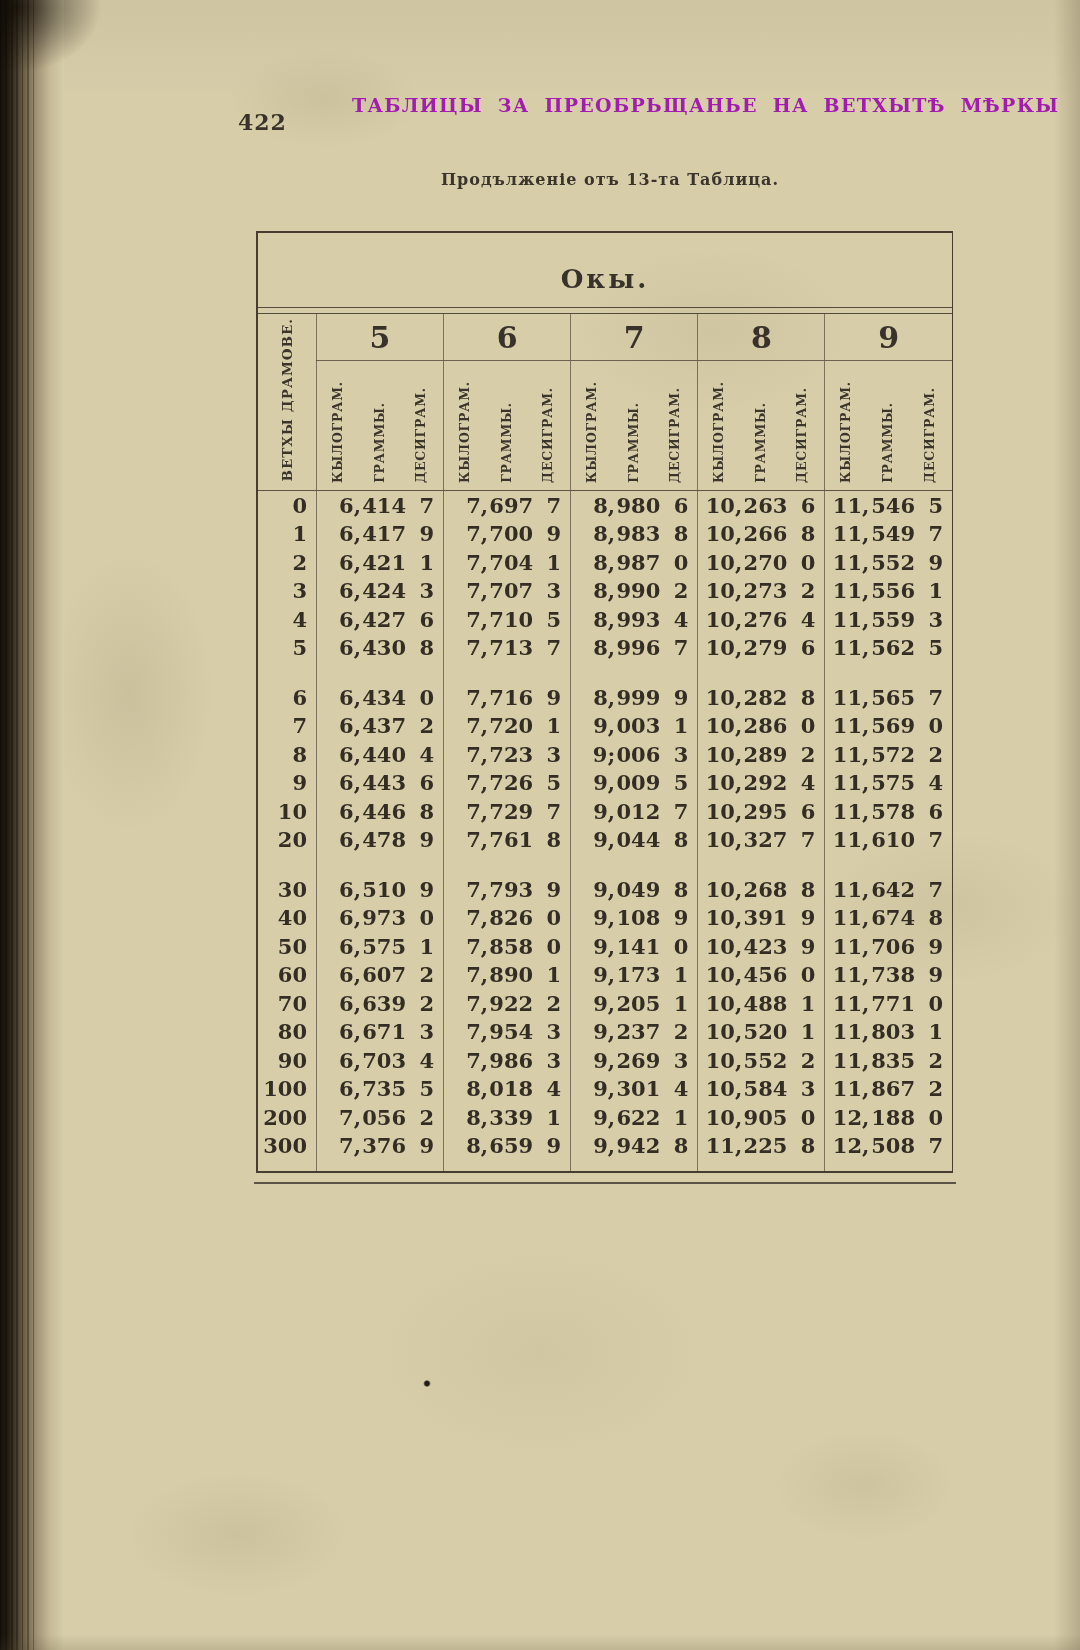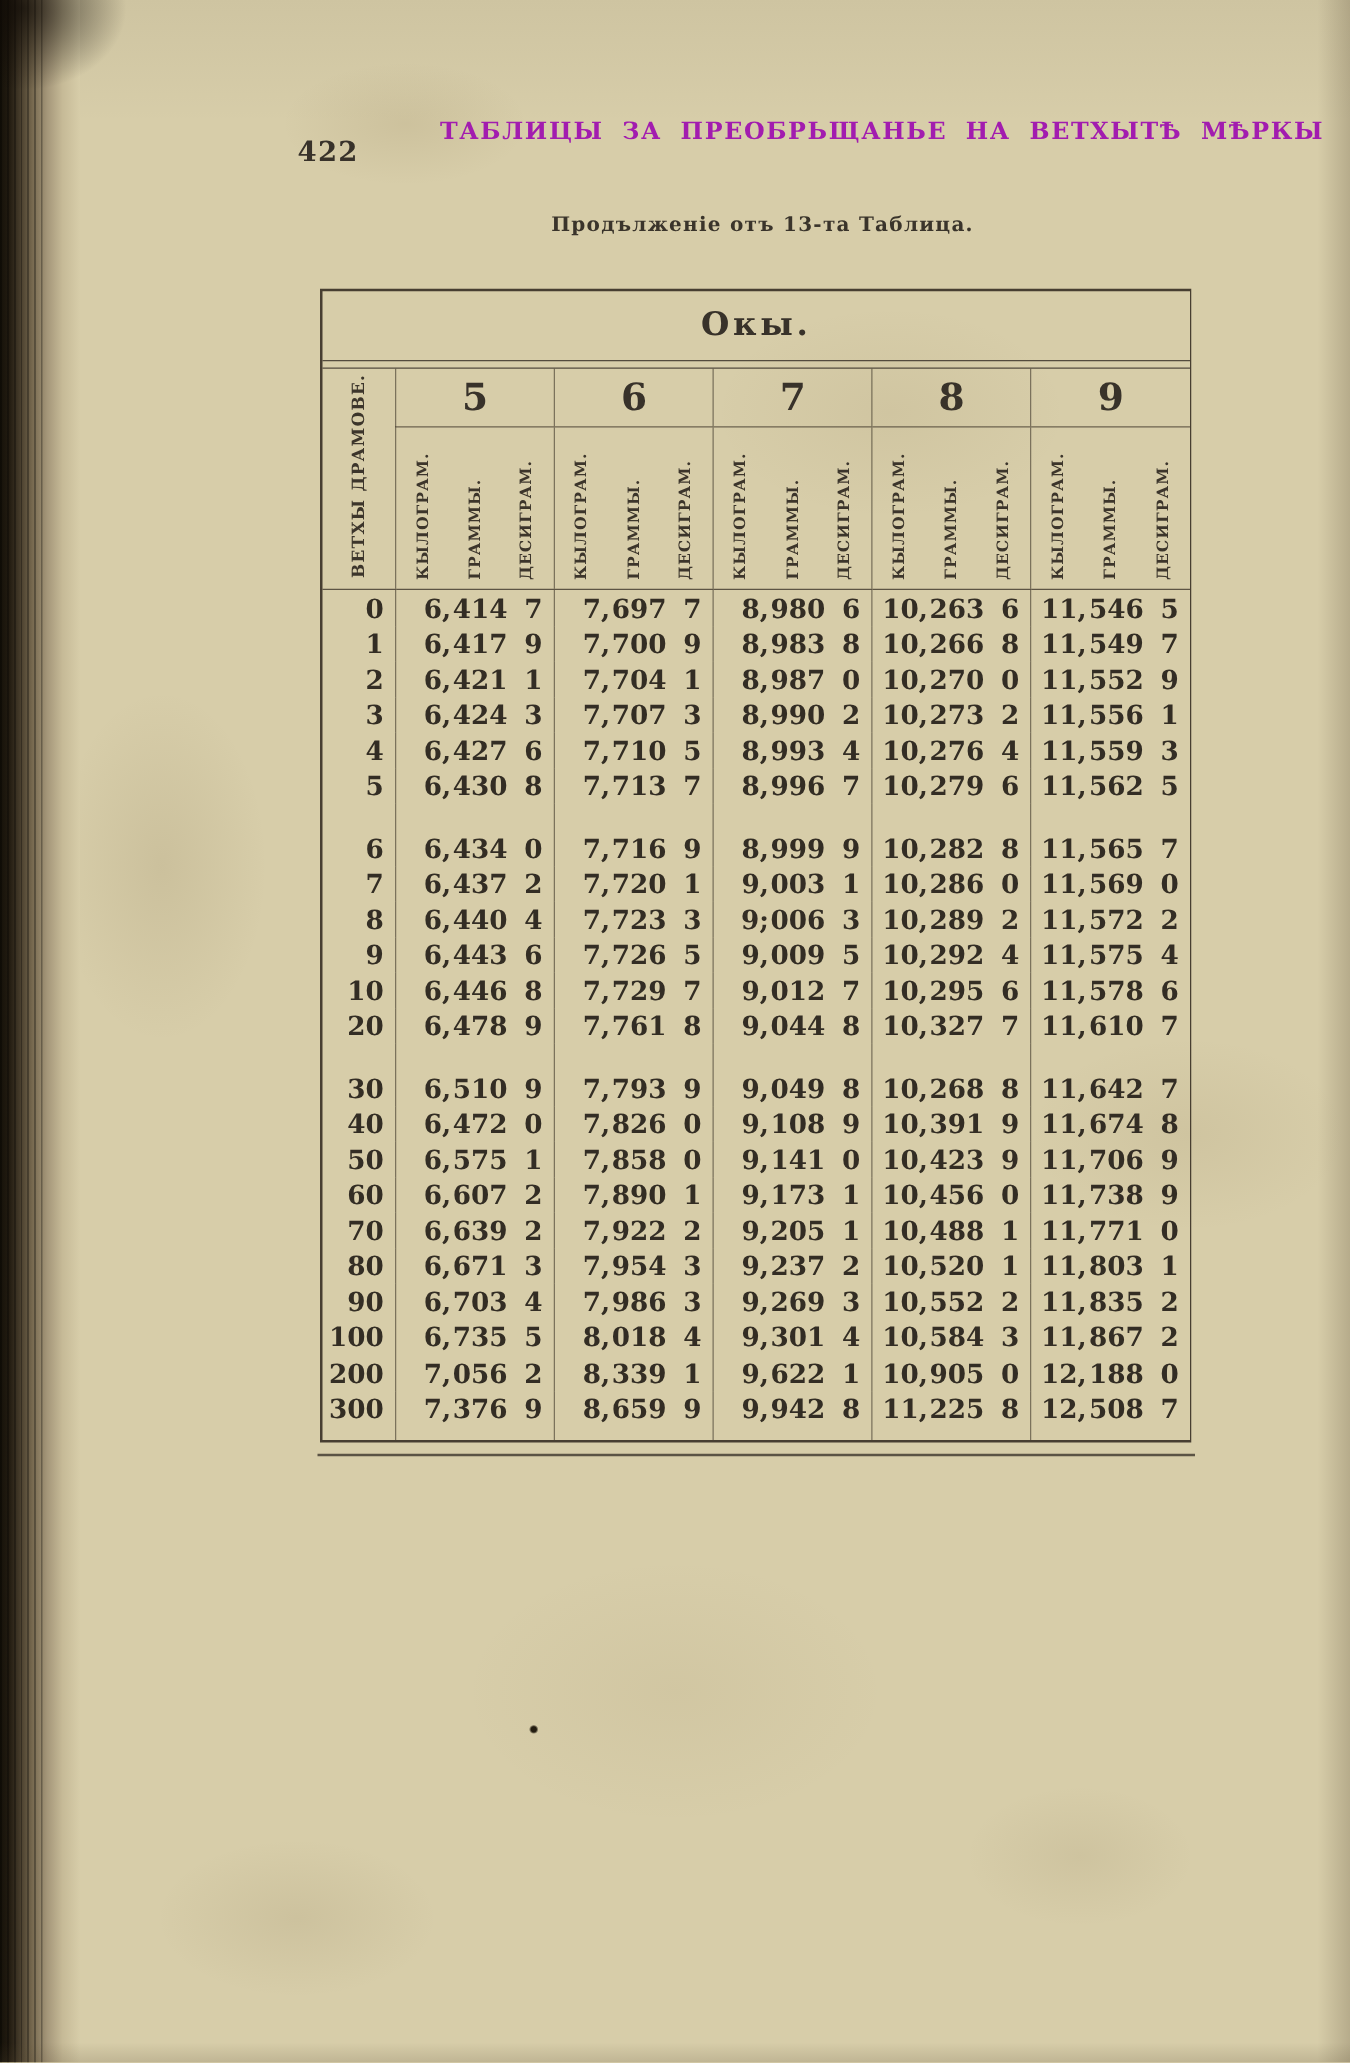--- a/index.html
+++ b/index.html
@@ -38,21 +38,21 @@
   .running-header{position:absolute;left:352px;top:94px;font-size:19px;font-weight:bold;
     letter-spacing:1.3px;word-spacing:7px;white-space:nowrap;color:#a21caf;text-align:right;}
   .subtitle{position:absolute;left:330px;top:170px;width:560px;text-align:center;
     font-size:16px;font-weight:bold;letter-spacing:1px;color:#3a342b;}
   
   .table-frame{position:absolute;left:256px;top:231px;width:694px;
     border:2.5px solid rgba(55,47,36,.9);border-right-width:1.5px;}
   .table-frame::after{content:'';position:absolute;left:-4px;right:-4px;bottom:-13px;
     border-top:2px solid rgba(60,52,42,.8);}
   .table-title{text-align:center;font-size:26px;font-weight:bold;letter-spacing:3px;
-    padding:12px 0 13px;}
+    padding:31px 0 13px;}
   .double-rule{height:5px;border-top:1.6px solid rgba(60,52,42,.85);
     border-bottom:1.6px solid rgba(60,52,42,.85);}
   table{width:100%;border-collapse:collapse;table-layout:fixed;}
   th,td{padding:0;}
   
   th.group-num,th.subs,td.val{border-left:1.2px solid rgba(62,54,42,.6);}
   th.drams-head,td.drams{border-left:none;}
   
   th.drams-head{width:58px;border-bottom:1.6px solid rgba(62,54,42,.8);
     vertical-align:bottom;text-align:center;padding-bottom:5px;}
@@ -635,21 +635,21 @@
                 <span class="g">642</span>
                 <span class="d">7</span>
               </div>
             </td>
           </tr>
           <tr>
             <td class="drams">40</td>
             <td class="val">
               <div class="cellgrid">
                 <span class="kg">6,</span>
-                <span class="g">472</span>
+                <span class="g">973</span>
                 <span class="d">0</span>
               </div>
             </td>
             <td class="val">
               <div class="cellgrid">
                 <span class="kg">7,</span>
                 <span class="g">826</span>
                 <span class="d">0</span>
               </div>
             </td>

